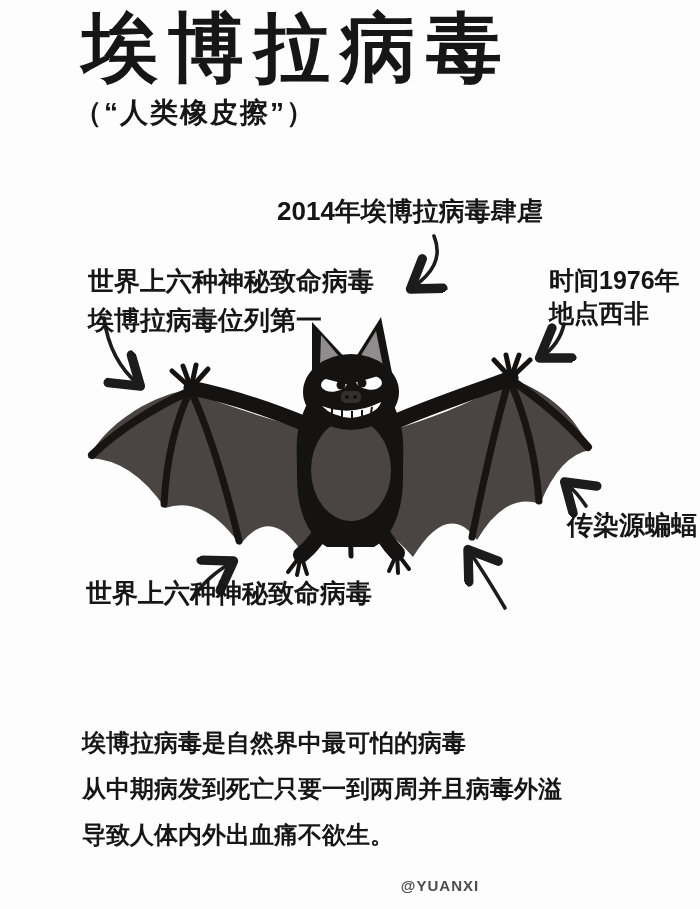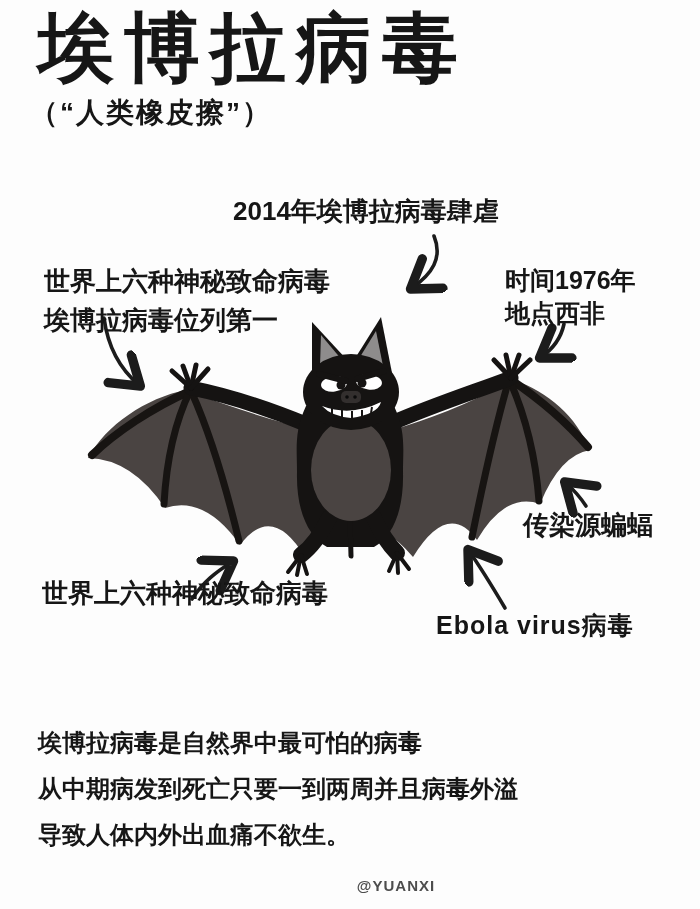--- a/index.html
+++ b/index.html
@@ -4,21 +4,21 @@
 <style>
   html,body{margin:0;padding:0;background:#e8e8e8;}
   .canvas{
     position:relative;
     width:700px;height:909px;
     background:#fdfdfd;
     overflow:hidden;
     font-family:"Liberation Sans","DejaVu Sans",sans-serif;
     color:#161616;
   }
-  .txt{position:absolute;font-weight:800;white-space:nowrap;}
+  .txt{position:absolute;font-weight:800;white-space:nowrap;margin-left:44px;}
   .title{left:38px;top:0px;font-size:76px;font-weight:900;letter-spacing:10px;line-height:96px;}
   .subtitle{left:30px;top:94px;font-size:28px;letter-spacing:2px;text-align:right;}
   .ann{font-size:26px;line-height:39px;}
   .ann-outbreak{left:233px;top:192px;}
   .ann-rank{left:44px;top:262px;}
   .ann-time{left:505px;top:264px;font-size:25px;line-height:33px;}
   .ann-route{left:42px;top:572px;line-height:42px;}
   .ann-source{left:523px;top:506px;}
   .ann-ebola{left:436px;top:606px;font-size:25px;letter-spacing:1px;}
   .para{left:38px;top:720px;font-size:24px;line-height:46px;font-weight:800;}
@@ -163,21 +163,20 @@
     <div>时间1976年</div>
     <div>地点西非</div>
   </div>
 
   <div class="txt ann ann-route">
     <div>世界上六种神秘致命病毒</div>
   </div>
 
   <div class="txt ann ann-source">传染源蝙蝠</div>
 
-  <div class="txt ann ann-ebola">Ebola virus病毒</div>
 
   <div class="txt para">
     <div>埃博拉病毒是自然界中最可怕的病毒</div>
     <div>从中期病发到死亡只要一到两周并且病毒外溢</div>
     <div>导致人体内外出血痛不欲生。</div>
   </div>
 
   <div class="txt watermark">@YUANXI</div>
 </div>
 

